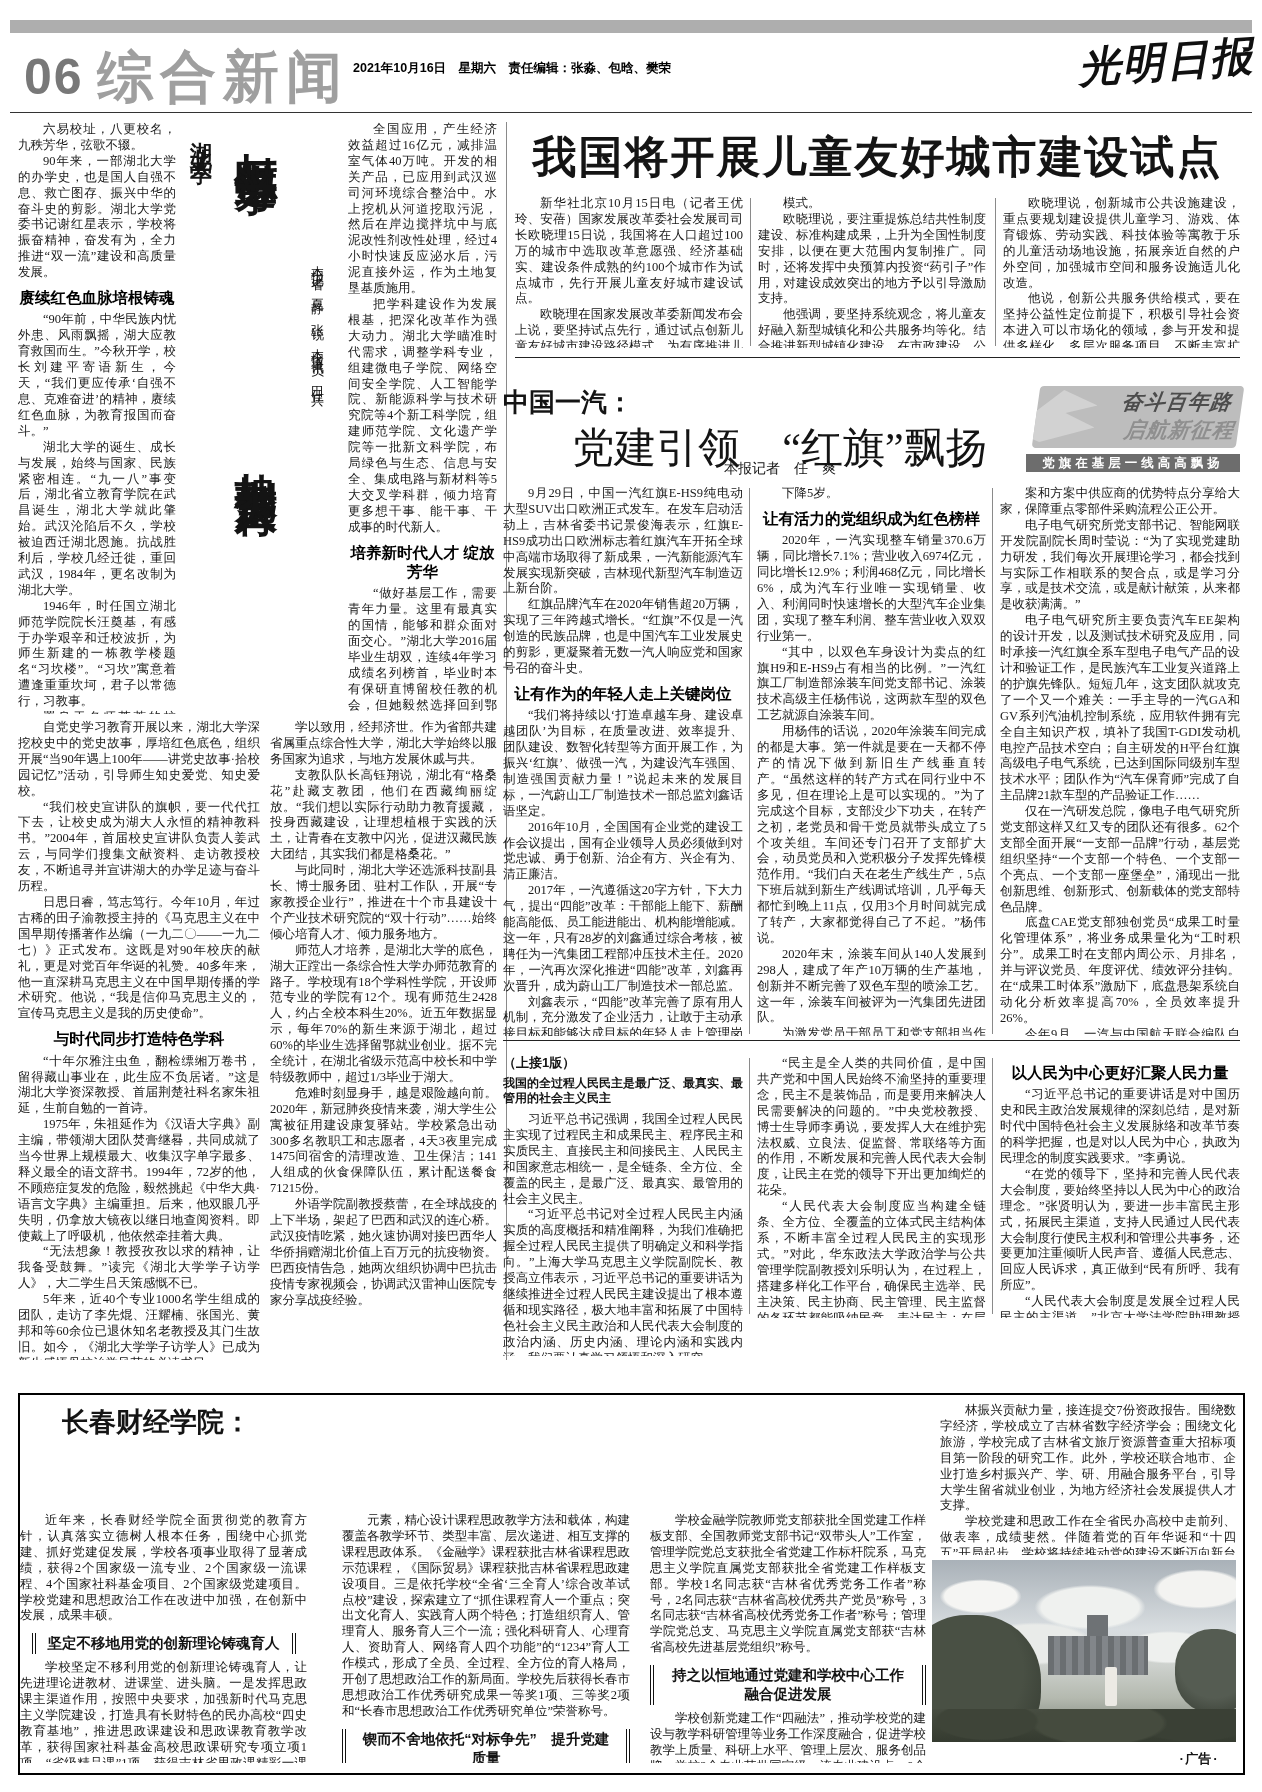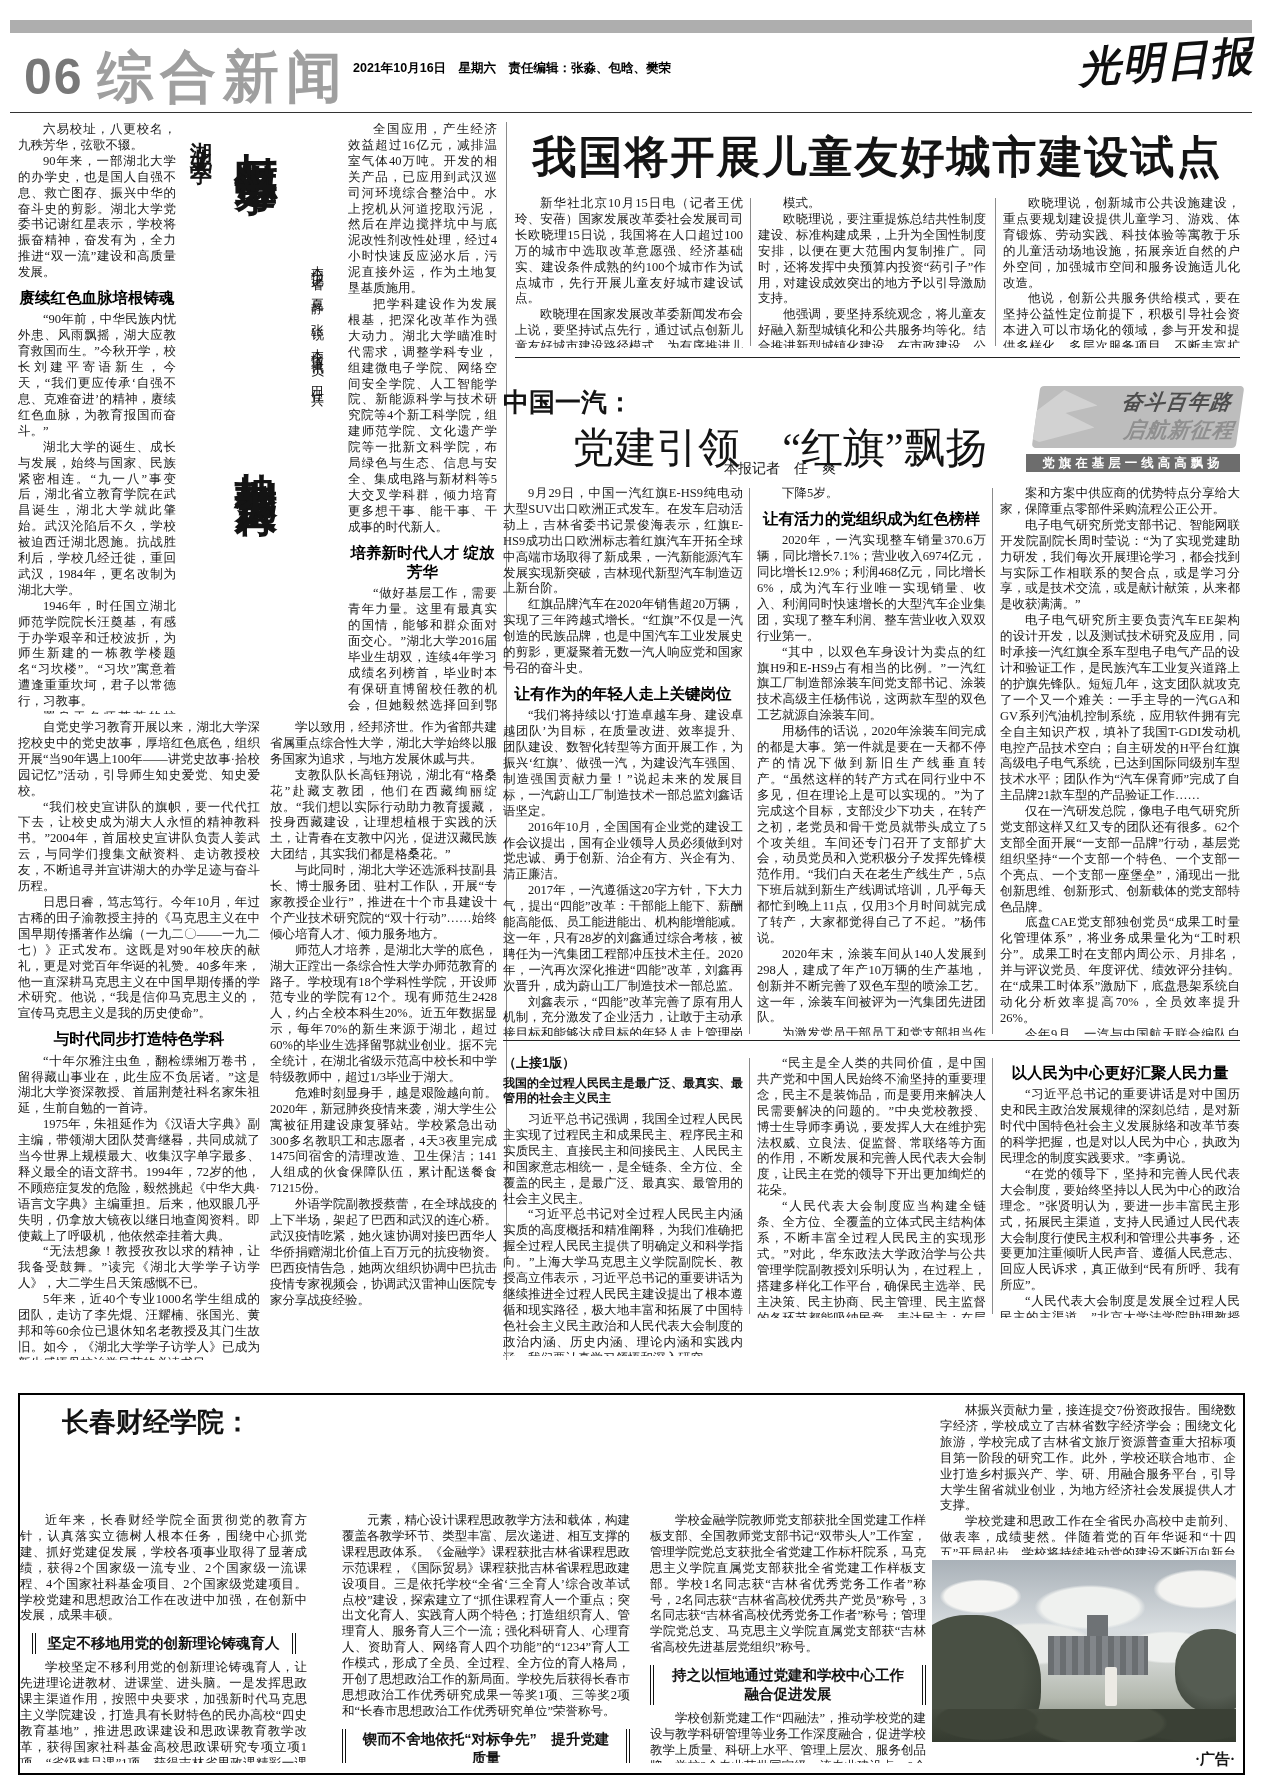--- a/index.html
+++ b/index.html
@@ -65,22 +65,22 @@
   #minzhu-label { font-family:"Liberation Sans","DejaVu Sans",sans-serif; font-weight:bold;
                   font-size:13px; margin-bottom:4px; }
   #minzhu-title { font-family:"Liberation Sans","DejaVu Sans",sans-serif; font-weight:bold;
                   font-size:12px; line-height:1.25; text-align:justify; margin-bottom:6px; }
 
   
   #ccfe-box { left:18px; top:1393px; width:1227px; height:382px; border:2px solid #000; background:#fff; }
   #ccfe-kicker { left:42px; top:9px; font-size:27px; font-weight:bold; }
   #ccfe-title { left:55px; top:44px; width:910px; font-size:44px; font-weight:bold;
                 letter-spacing:1px; white-space:nowrap; }
-  #ccfe-ad { right:8px; top:355px; font-size:15px; font-weight:bold;
-             font-family:Liberation Serif, serif; }
+  #ccfe-ad { right:24px; top:355px; font-size:13px; font-weight:bold;
+             font-family:Liberation Mono, monospace; }
 
   
   #campus-photo { left:912px; top:165px; width:304px; height:182px; overflow:hidden;
                   background:linear-gradient(180deg,#a9b1b8 0%,#d8dde0 38%,#cdd1cd 58%,#b4b9af 76%,#6d746a 100%); }
   #ph-clouds { position:absolute; inset:0;
     background:
       radial-gradient(ellipse 62px 26px at 16% 20%, #f5f5f3 0 58%, transparent 66%),
       radial-gradient(ellipse 84px 34px at 52% 26%, #eff1ef 0 58%, transparent 66%),
       radial-gradient(ellipse 70px 30px at 88% 16%, #f3f3f1 0 58%, transparent 66%),
       radial-gradient(ellipse 92px 34px at 34% 46%, #e9ebe9 0 55%, transparent 63%),

